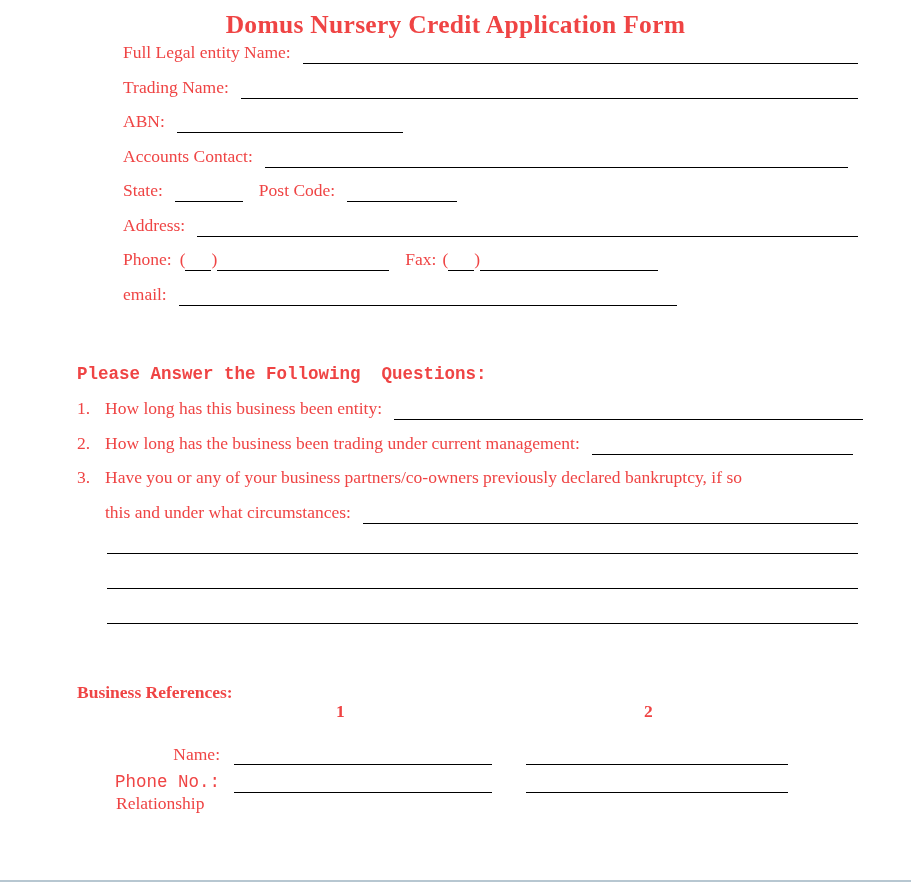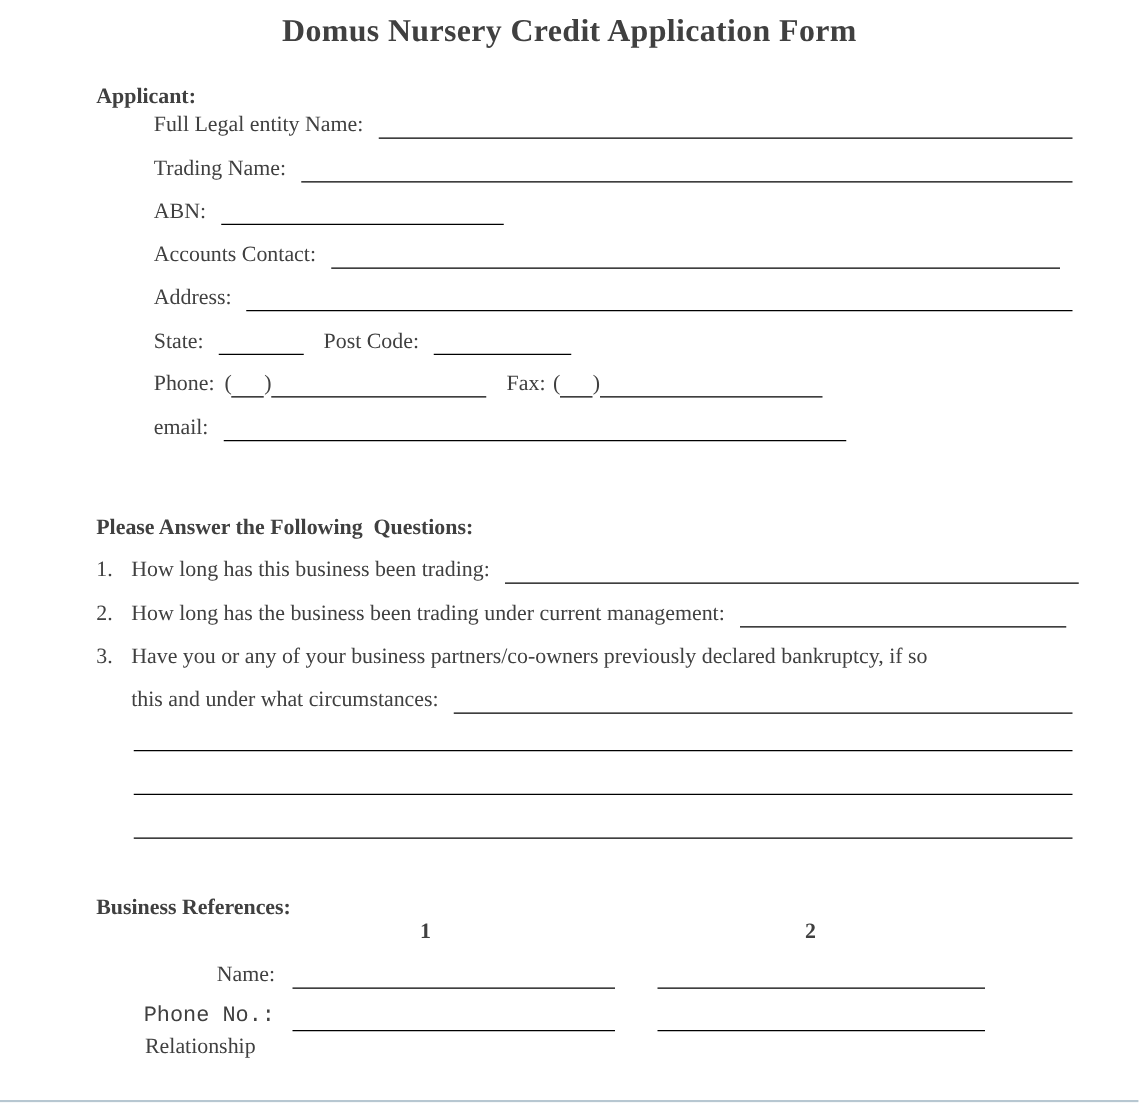--- a/index.html
+++ b/index.html
@@ -1,29 +1,29 @@
 <!DOCTYPE html>
 <html><head>
 <meta charset="utf-8">
 <style>
   html,body { margin:0; padding:0; background:#fff; }
   .page {
     position:relative; width:911px; height:882px; box-sizing:border-box;
-    background:#ffffff; overflow:hidden; color:#404040;
+    background:#ffffff; overflow:hidden; color:#ef4444;
     font-family:"Liberation Serif","DejaVu Serif",serif;
     font-size:17.5px; line-height:19px;
   }
   .title {
     margin:10px 0 0 0; text-align:center;
     font-size:25.5px; line-height:29px; font-weight:bold; letter-spacing:.3px;
   }
   .sec-heading { font-weight:bold; line-height:20px; margin:0 0 0 77px; }
   .h-app { margin-top:27px; }
-  .h-q   { margin-top:45px; white-space:pre; }
-  .h-ref { margin-top:44px; }
+  .h-q   { margin-top:45px; white-space:pre;font-family:Liberation Mono, monospace; }
+  .h-ref { margin-top:58px; }
 
   .frow { display:flex; align-items:flex-start; height:34.5px; margin:0 53px 0 123px; }
   .frow:first-child { margin-top:4px; }
   .frow span { white-space:nowrap; }
 
   .rule {
     display:inline-block; height:20px; border-bottom:1.6px solid #000;
     margin-left:12px; flex:0 0 auto; overflow:hidden; white-space:nowrap;
   }
   .grow  { flex:1 1 auto; }
@@ -39,66 +39,65 @@
   .qtext { white-space:nowrap; }
   .q3b { margin-left:105px; margin-right:53px; }
 
   .answer-line { border-bottom:1.6px solid #000; margin:0 53px 0 107px; }
   .answer-line.h16 { height:16px; } .answer-line.h34 { height:34px; }
 
   .cols { position:relative; height:18px; font-weight:bold; }
   .col1 { position:absolute; left:336px; top:0; }
   .col2 { position:absolute; left:644px; top:0; }
 
-  .ref-row { display:flex; align-items:flex-start; height:34px; }
+  .ref-row { display:flex; align-items:center; height:34px; }
   .ref-row.name { margin-top:17px; }
   .ref-row.phone { height:22px;font-family:Liberation Mono, monospace; }
   .ref-label { flex:0 0 220px; text-align:right; white-space:nowrap; }
   .ref-rule1 { width:258px; margin-left:14px; }
   .ref-rule2 { width:262px; margin-left:34px; }
 
   .relationship { margin-left:116px; line-height:20px; }
 
   .bottom-edge { position:absolute; left:0; right:0; bottom:0; height:2px; background:#b7c7d1; }
 </style>
 </head>
 <body>
 
 <div class="page">
 
   <h1 class="title">Domus Nursery Credit Application Form</h1>
 
-  <div class="sec-heading h-app">Applicant:</div>
 
   <div>
     <div class="frow">
       <span>Full Legal entity Name:</span>
       <span class="rule grow"></span>
     </div>
     <div class="frow">
       <span>Trading Name:</span>
       <span class="rule grow"></span>
     </div>
     <div class="frow">
       <span>ABN:</span>
       <span class="rule w226"></span>
     </div>
     <div class="frow">
       <span>Accounts Contact:</span>
       <span class="rule grow end848"></span>
     </div>
     <div class="frow">
-      <span>Address:</span>
-      <span class="rule grow"></span>
-    </div>
-    <div class="frow">
       <span>State:</span>
       <span class="rule w68"></span>
       <span class="gap16">Post Code:</span>
       <span class="rule w110"></span>
+    </div>
+    <div class="frow">
+      <span>Address:</span>
+      <span class="rule grow"></span>
     </div>
     <div class="frow">
       <span>Phone:</span>
       <span class="gap8">(</span>
       <span class="rule w26 tight"></span>
       <span>)</span>
       <span class="rule w172 tight"></span>
       <span class="gap16">Fax:</span>
       <span class="gap6">(</span>
       <span class="rule w26 tight"></span>
@@ -109,21 +108,21 @@
       <span>email:</span>
       <span class="rule w498"></span>
     </div>
   </div>
 
   <div class="sec-heading h-q">Please Answer the Following  Questions:</div>
 
   <div>
     <div class="qrow first">
       <span class="qnum">1.</span>
-      <span class="qtext">How long has this business been trading:</span>
+      <span class="qtext">How long has this business been entity:</span>
       <span class="rule grow"></span>
     </div>
     <div class="qrow">
       <span class="qnum">2.</span>
       <span class="qtext">How long has the business been trading under current management:</span>
       <span class="rule grow end848"></span>
     </div>
     <div class="qrow">
       <span class="qnum">3.</span>
       <span class="qtext">Have you or any of your business partners/co-owners previously declared bankruptcy, if so</span>

